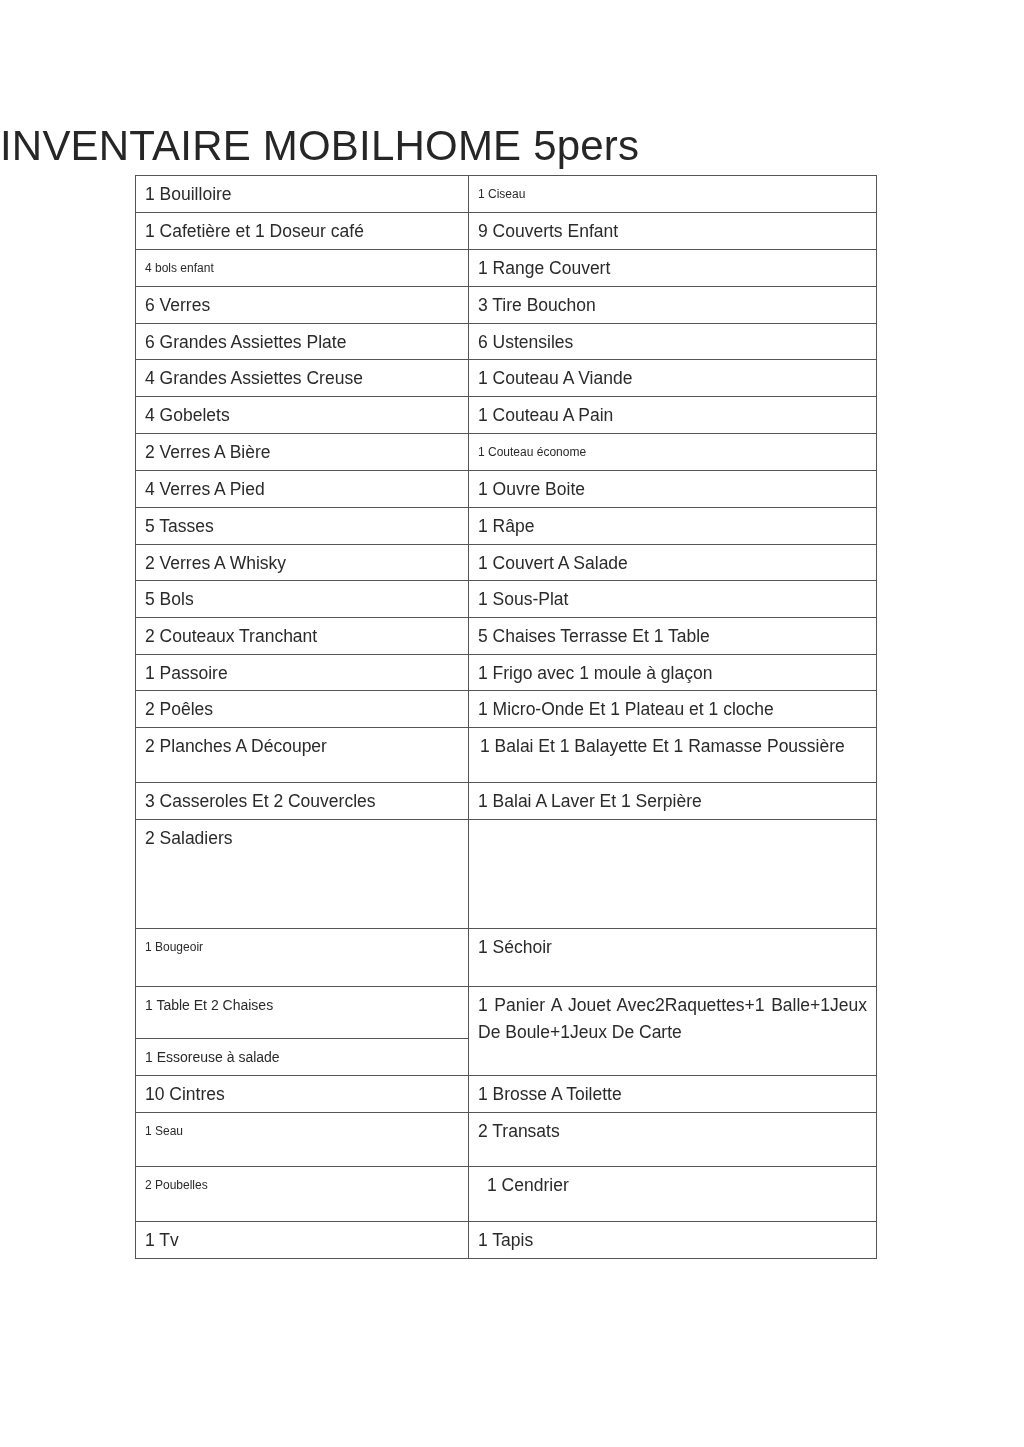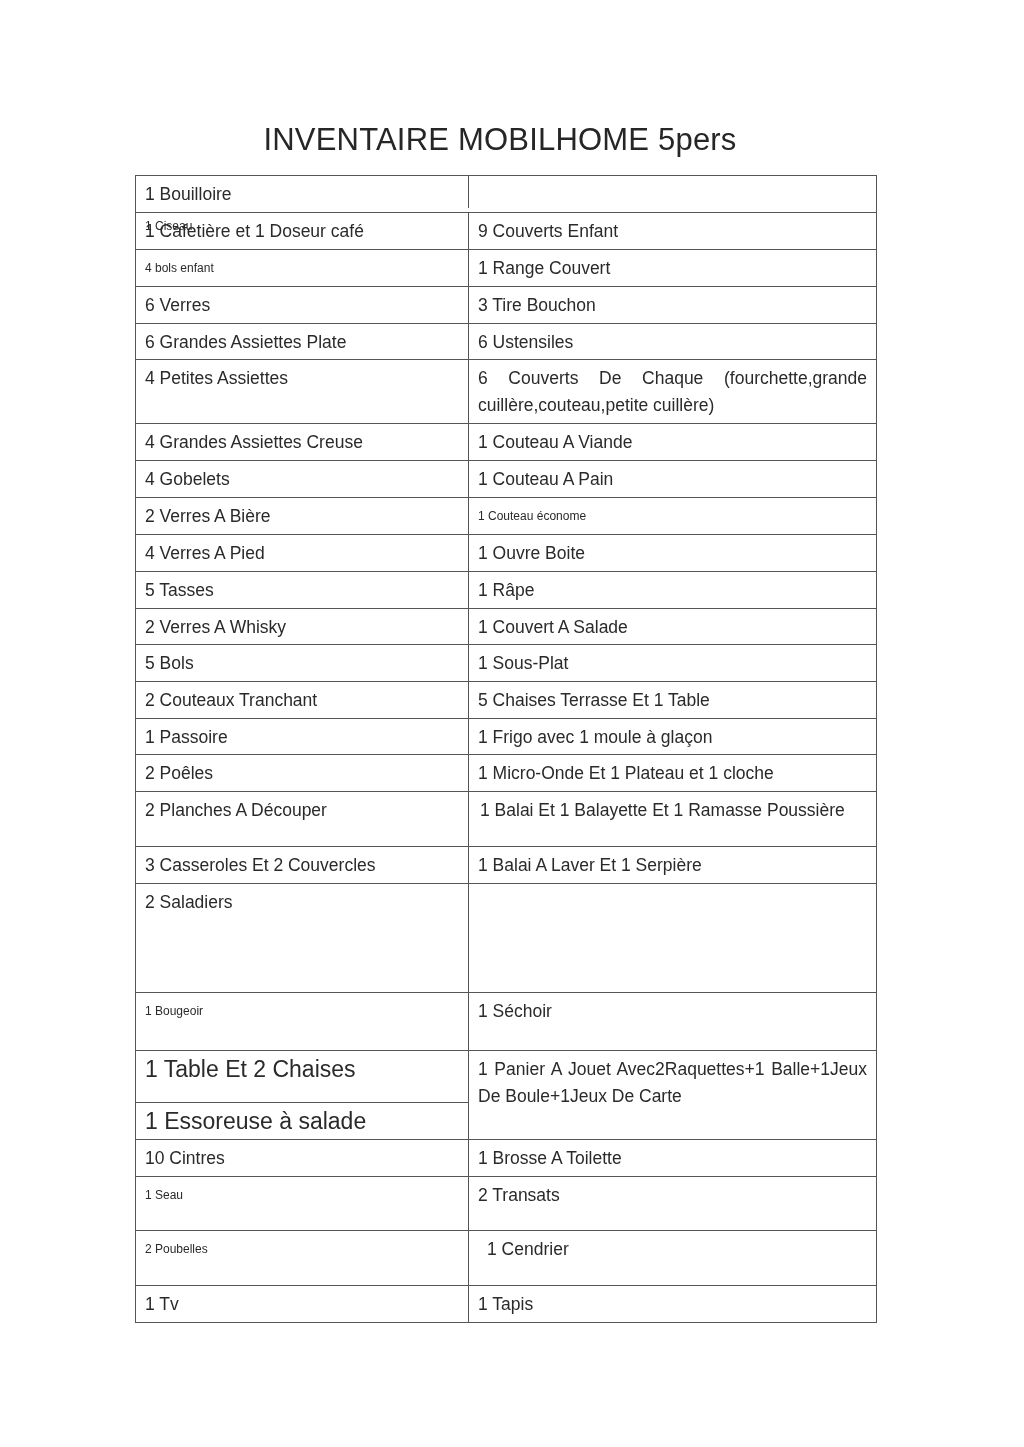--- a/index.html
+++ b/index.html
@@ -2,37 +2,37 @@
 <html><head>
 <meta charset="utf-8">
 <style>
   html, body { margin: 0; padding: 0; }
   body {
     width: 1024px; height: 1447px; background: #ffffff; position: relative;
     font-family: "Liberation Sans", "DejaVu Sans", sans-serif; color: #2a2a2a;
     overflow: hidden;
   }
   .title {
-    position: absolute; left: 0; width: 1000px; top: 122px; text-align: center;
-    font-size: 31px; letter-spacing: 0.2px; color: #262626;
+    position: absolute; left: 0; width: 1000px; top: 122px; 
+    font-size: 42px; letter-spacing: 0.2px; color: #262626;
   }
   .tbl {
     position: absolute; left: 135px; top: 175px; width: 740px;
     border: 1.5px solid #555;
   }
   .row { display: flex; border-top: 1.5px solid #555; box-sizing: border-box; }
-  .row:first-child { border-top: none; flex-direction: column; }
+  .row:first-child { border-top: none; }
   .cell { box-sizing: border-box; padding: 5px 9px 0 9px; font-size: 17.5px; line-height: 27px; }
   .cell.left { width: 333px; border-right: 1.5px solid #555; }
   .cell.right { flex: 1; }
   .small { font-size: 12px; }
   .justify { text-align: justify; text-align-last: left; }
   .merged { display: flex; border-top: 1.5px solid #555; }
   .merged .lcol { width: 333px; border-right: 1.5px solid #555; box-sizing: border-box; }
-  .merged .lcol .sub { box-sizing: border-box; padding: 5px 9px 0 9px; font-size: 23px; line-height: 27px; }
+  .merged .lcol .sub { box-sizing: border-box; padding: 5px 9px 0 9px; font-size: 14px; line-height: 27px; }
   .merged .lcol .sub + .sub { border-top: 1.5px solid #555; }
   .line { display: block; }
 </style>
 </head>
 <body>
 
 <div class="title">INVENTAIRE MOBILHOME 5pers</div>
 
 <div class="tbl">
   <div class="row" style="height:36px">
@@ -47,24 +47,20 @@
     <div class="cell left small">4 bols enfant</div>
     <div class="cell right">1 Range Couvert</div>
   </div>
   <div class="row" style="height:37px">
     <div class="cell left">6 Verres</div>
     <div class="cell right">3 Tire Bouchon</div>
   </div>
   <div class="row" style="height:36px">
     <div class="cell left">6 Grandes Assiettes Plate</div>
     <div class="cell right">6 Ustensiles</div>
-  </div>
-  <div class="row" style="height:64px">
-    <div class="cell left">4 Petites Assiettes</div>
-    <div class="cell right justify">6 Couverts De Chaque (fourchette,grande cuillère,couteau,petite cuillère)</div>
   </div>
   <div class="row" style="height:37px">
     <div class="cell left">4 Grandes Assiettes Creuse</div>
     <div class="cell right">1 Couteau A Viande</div>
   </div>
   <div class="row" style="height:37px">
     <div class="cell left">4 Gobelets</div>
     <div class="cell right">1 Couteau A Pain</div>
   </div>
   <div class="row" style="height:37px">

